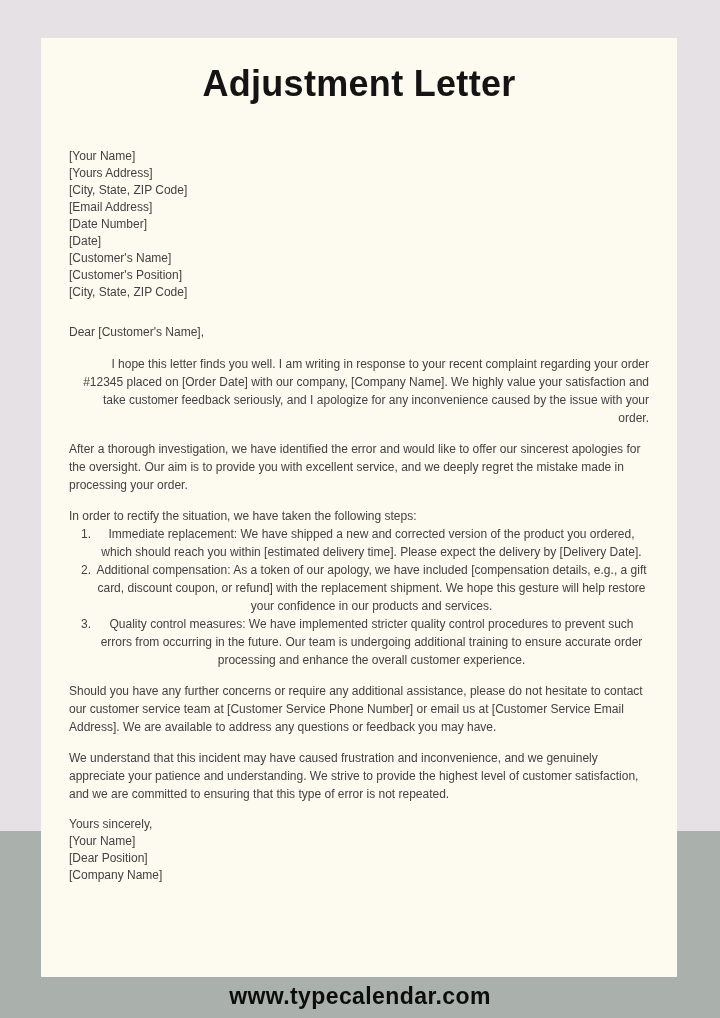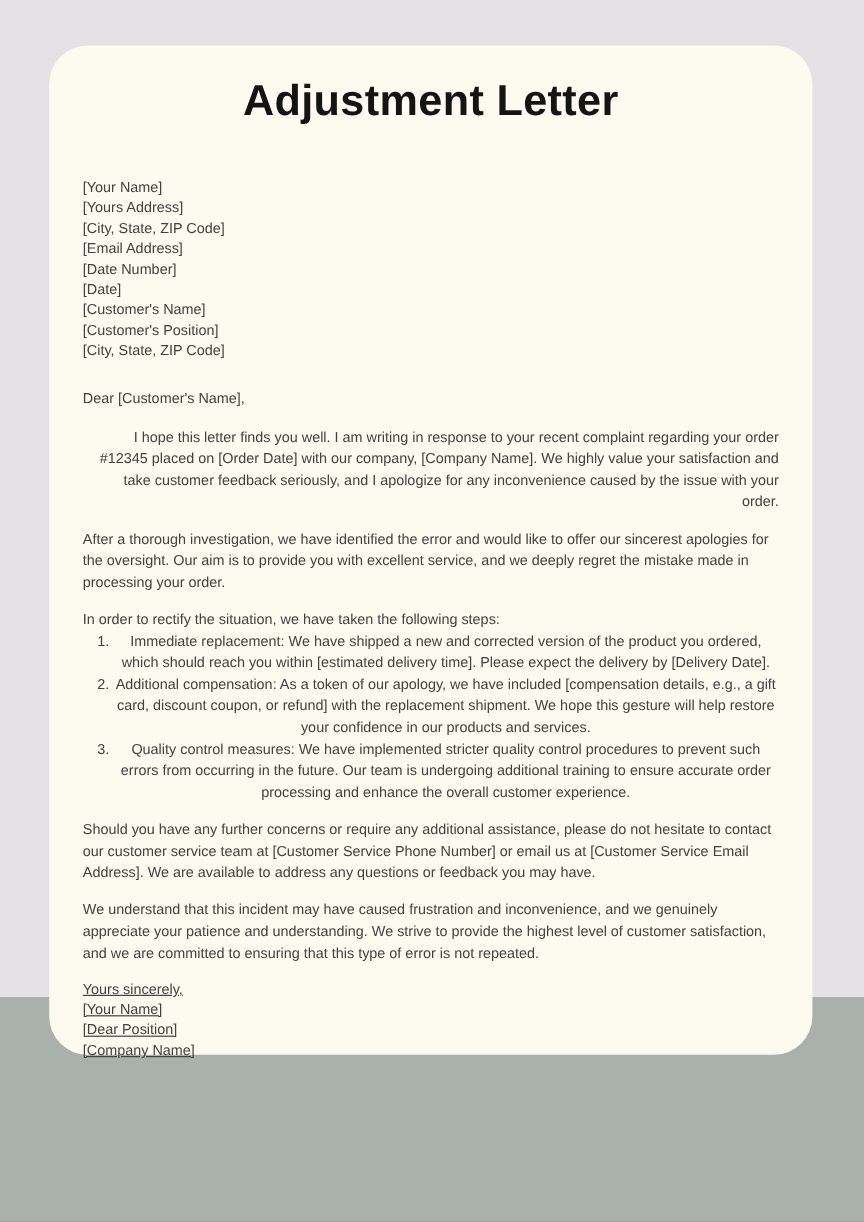--- a/index.html
+++ b/index.html
@@ -13,28 +13,27 @@
     height: 1018px;
     overflow: hidden;
     background: linear-gradient(to bottom, #e6e1e5 0px, #e6e1e5 831px, #aab0ac 831px, #aab0ac 100%);
     font-family: "Liberation Sans", sans-serif;
   }
   .paper {
     position: absolute;
     left: 41px;
     top: 38px;
     width: 636px;
-    height: 841px;
+    height: 939px;
     box-sizing: border-box;
     background: #fdfaf0;
     padding: 24px 28px 0 28px;
     color: #424242;
     font-size: 12px;
     line-height: 18px;
-    border-radius: 32px;
   }
   .doc-title {
     margin: 0;
     font-size: 36px;
     line-height: 44px;
     font-weight: bold;
     text-align: center;
     color: #141414;
     letter-spacing: 0.3px;
   }
@@ -58,21 +57,21 @@
     position: relative;
     padding-left: 13px;
   }
   .steps li::before {
     content: counter(step) ".";
     position: absolute;
     left: 0;
     top: 0;
   }
   .closing { margin-top: 13px; }
-  .closing .line { line-height: 17px; text-decoration: underline; }
+  .closing .line { line-height: 17px; }
   .footer {
     position: absolute;
     left: 0;
     top: 983px;
     width: 720px;
     text-align: center;
     font-size: 23px;
     font-weight: bold;
     color: #0d0d0d;
     letter-spacing: 0.4px;
@@ -120,14 +119,15 @@
 
     <div class="closing">
       <div class="line">Yours sincerely,</div>
       <div class="line">[Your Name]</div>
       <div class="line">[Dear Position]</div>
       <div class="line">[Company Name]</div>
     </div>
 
   </div>
 
+  <div class="footer">www.typecalendar.com</div>
 
 </div>
 
 </body></html>

